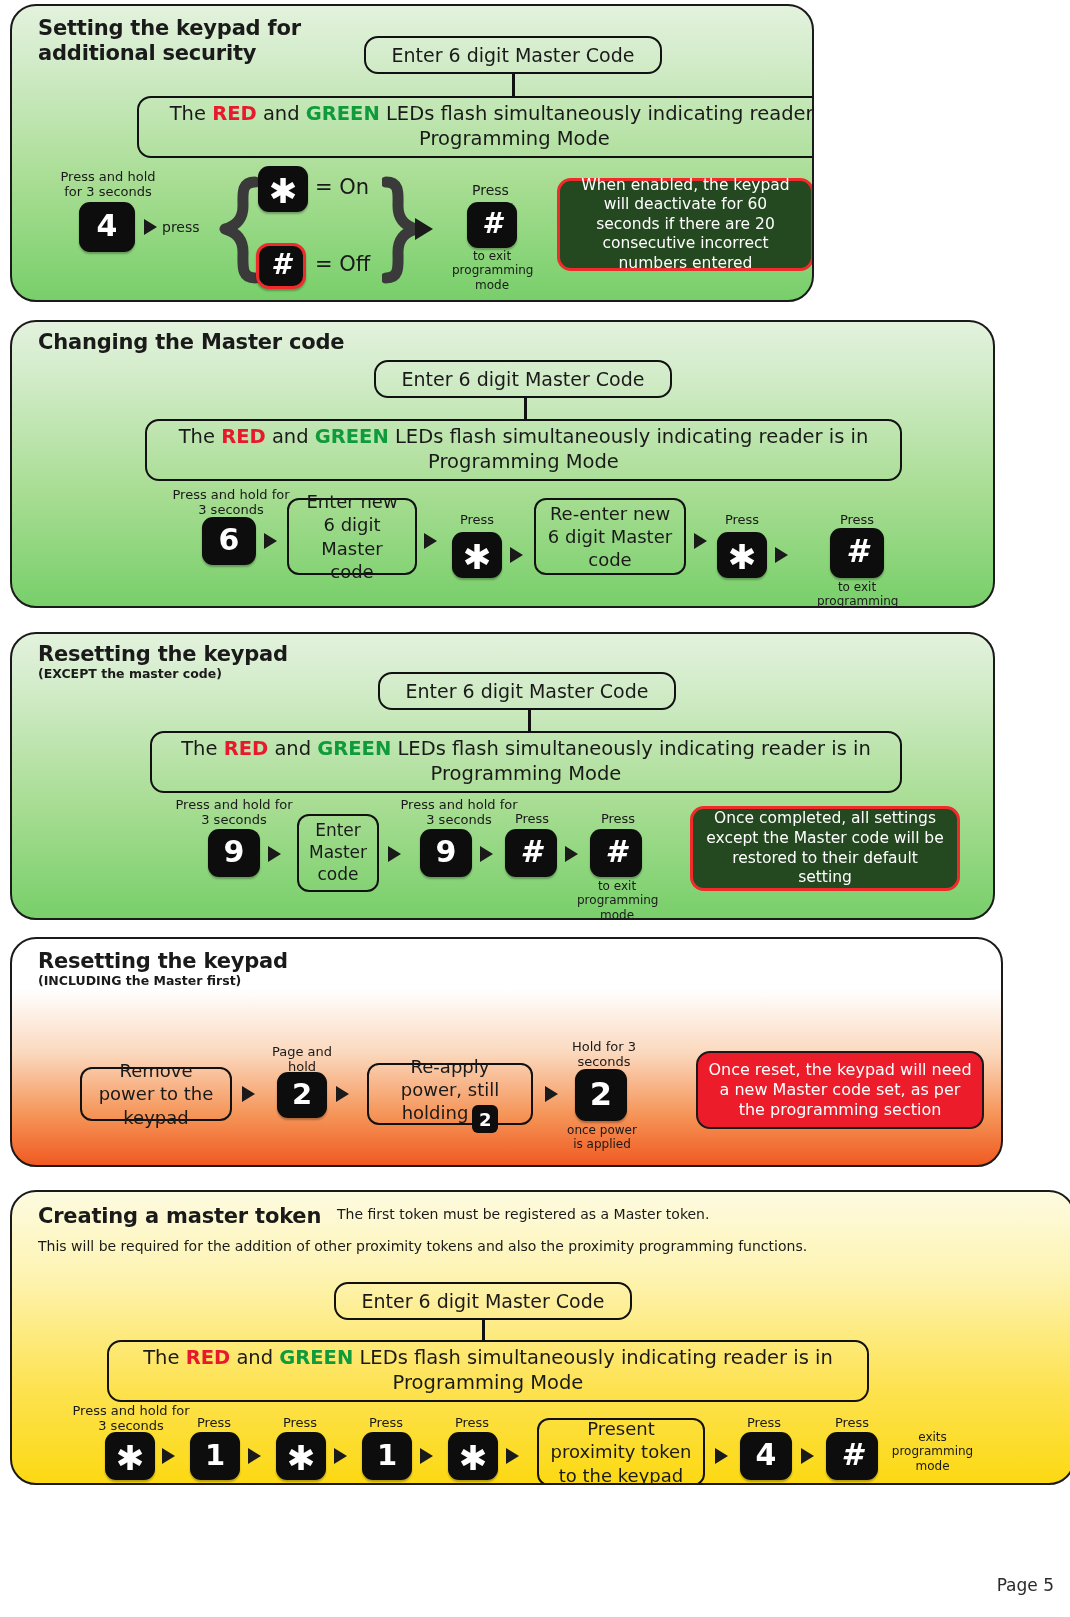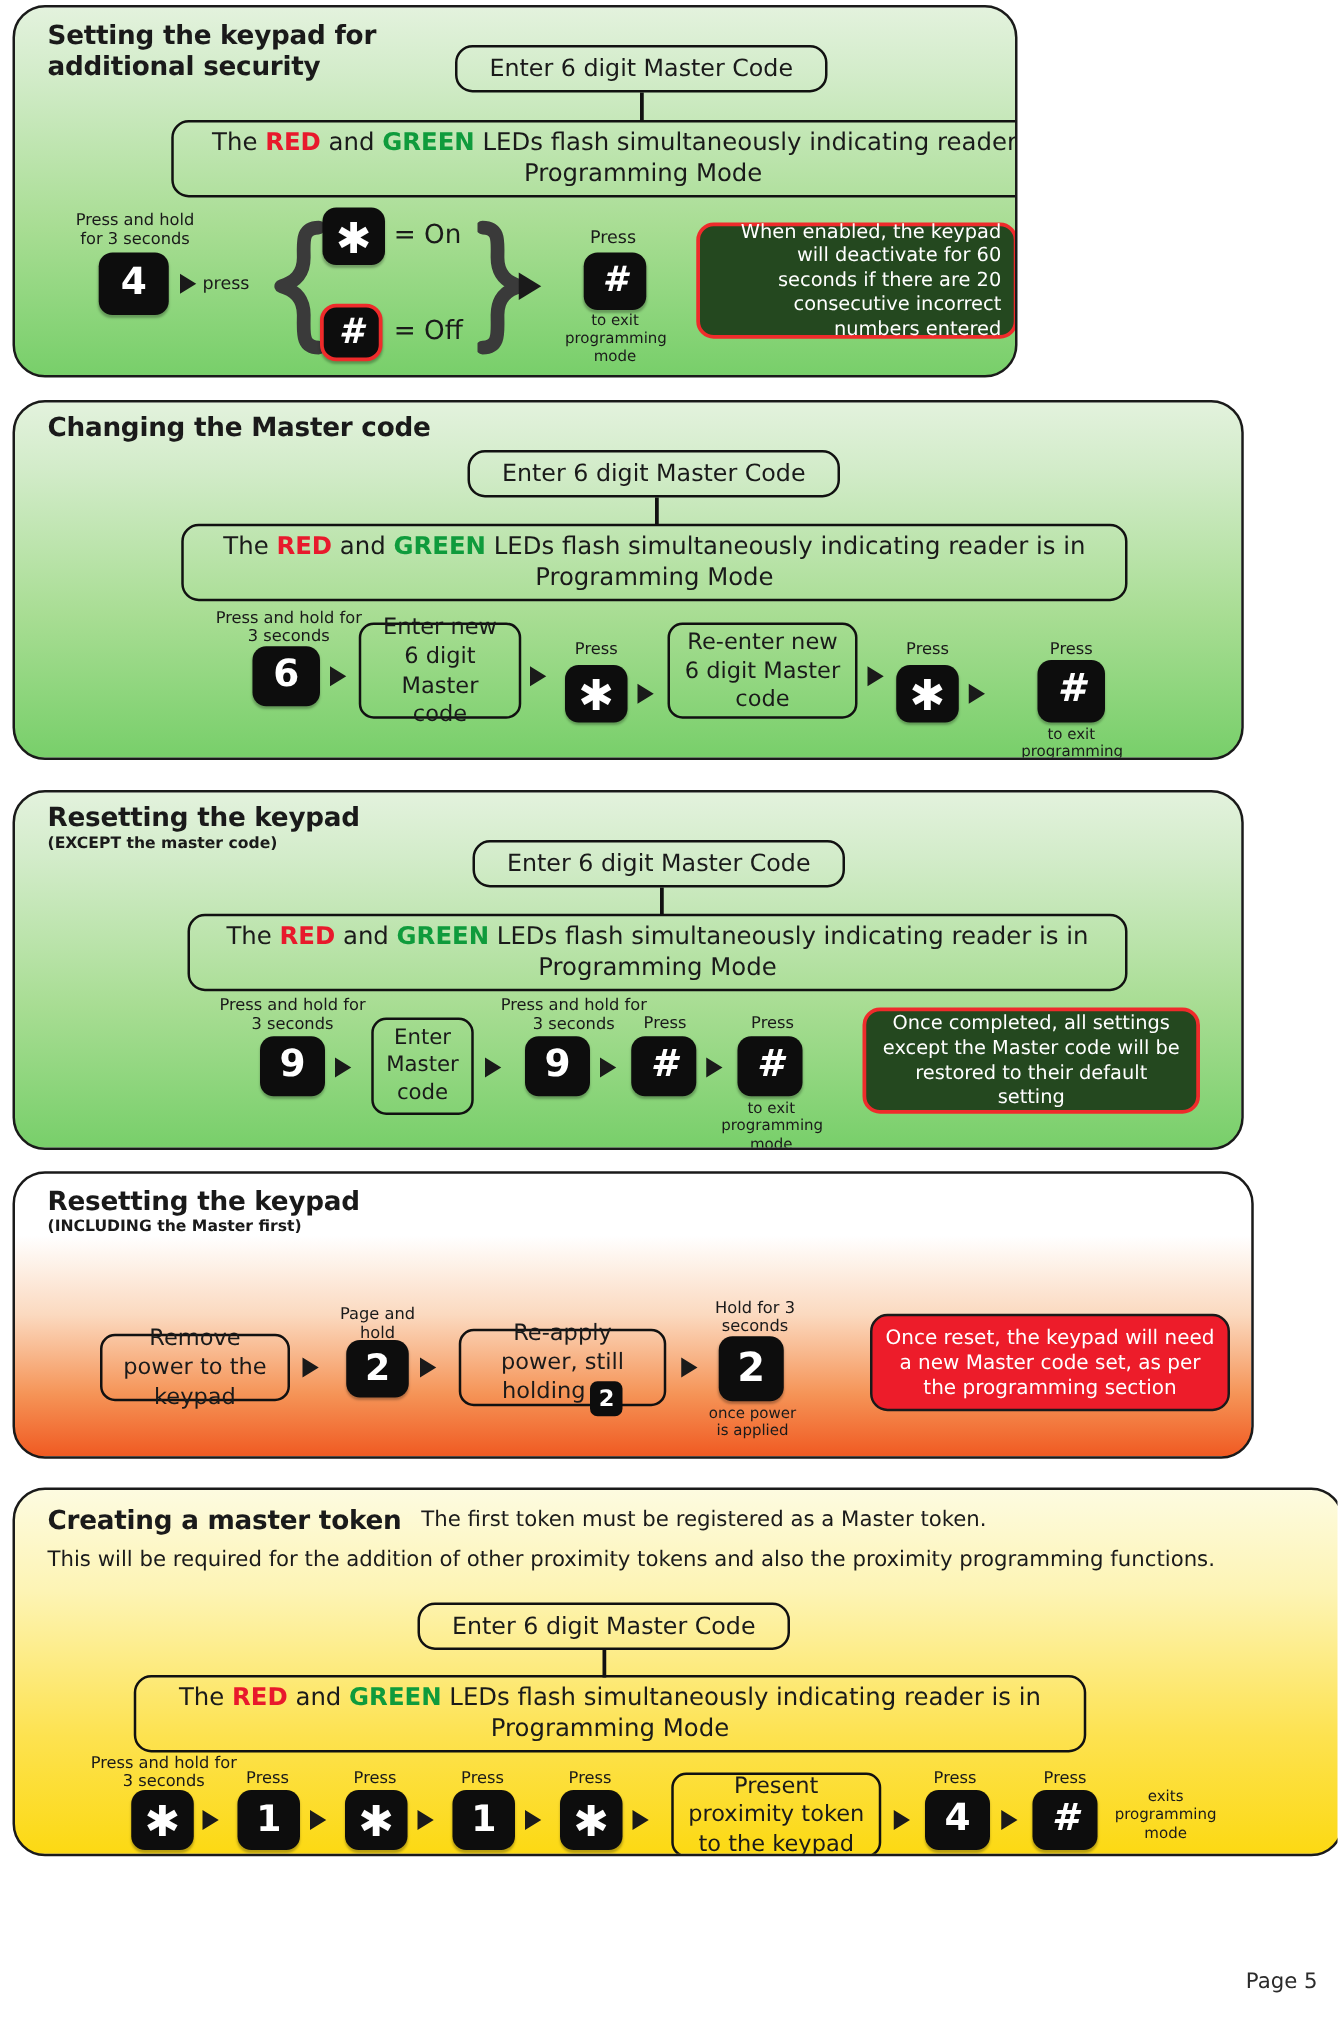--- a/index.html
+++ b/index.html
@@ -39,21 +39,21 @@
   }
   .sec-sub {
     position: absolute;
     font-weight: bold;
     color: #1a1a1a;
     font-size: 12.5px;
   }
   .plain-note {
     position: absolute;
     color: #1a1a1a;
-    font-size: 17px;
+    font-size: 14px;
   }
 
   
   .rbox {
     position: absolute;
     border: 2.5px solid #111;
     border-radius: 14px;
     background: transparent;
     display: flex;
     align-items: center;
@@ -230,21 +230,21 @@
     <div class="arrow" style="left:403px; top:212px; border-top-width:11px; border-bottom-width:11px; border-left-width:18px;"></div>
 
     <div class="press-word" style="left:460px; top:176px;"><span>Press</span></div>
     <div class="key" style="left:455px; top:196px; width:50px; height:46px; font-size:27px;">
       <span class="glyph hash">#</span>
     </div>
     <div class="side-label" style="left:440px; top:243px; width:80px; font-size:12px;">
       <span>to exit programming mode</span>
     </div>
 
-    <div class="note note-darkgreen" style="left:545px; top:172px; width:257px; height:93px;text-align:right;">
+    <div class="note note-darkgreen" style="left:545px; top:172px; width:257px; height:93px;">
       <span>When enabled, the keypad will deactivate for 60 seconds if there are 20 consecutive incorrect numbers entered</span>
     </div>
 
     <div class="key redring" style="left:824px; top:200px; width:52px; height:42px;"></div>
     <div class="eq-label" style="left:888px; top:196px;"><span>= default</span></div>
   </div>
 
   <div class="panel panel-green" style="left:10px; top:320px; width:985px; height:288px;">
 
     <div class="sec-title" style="left:26px; top:8px;"><span>Changing the Master code</span></div>

